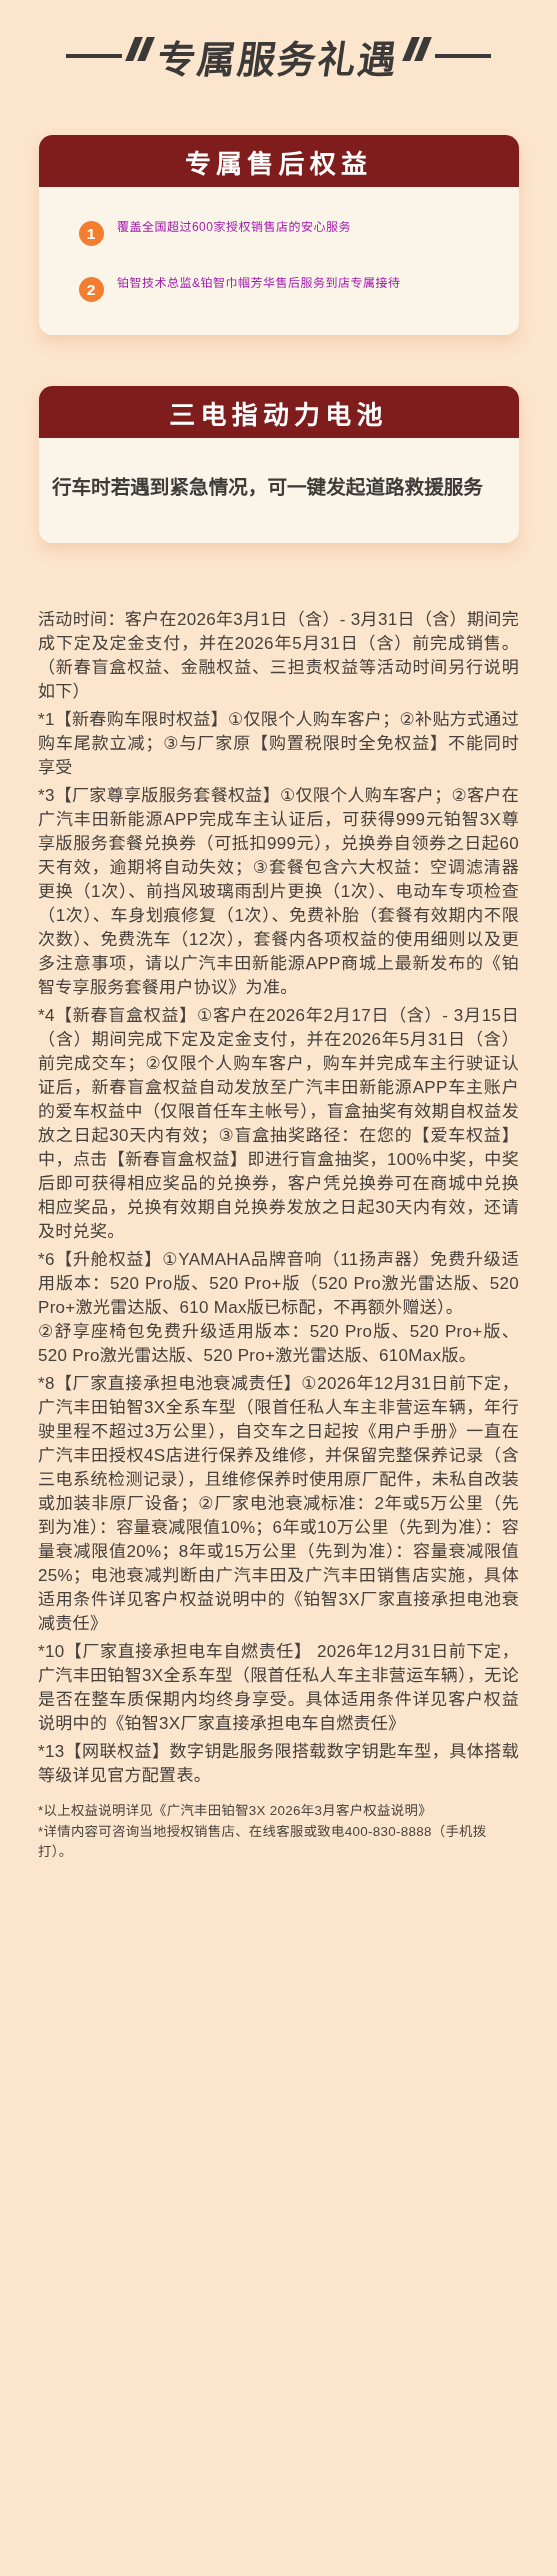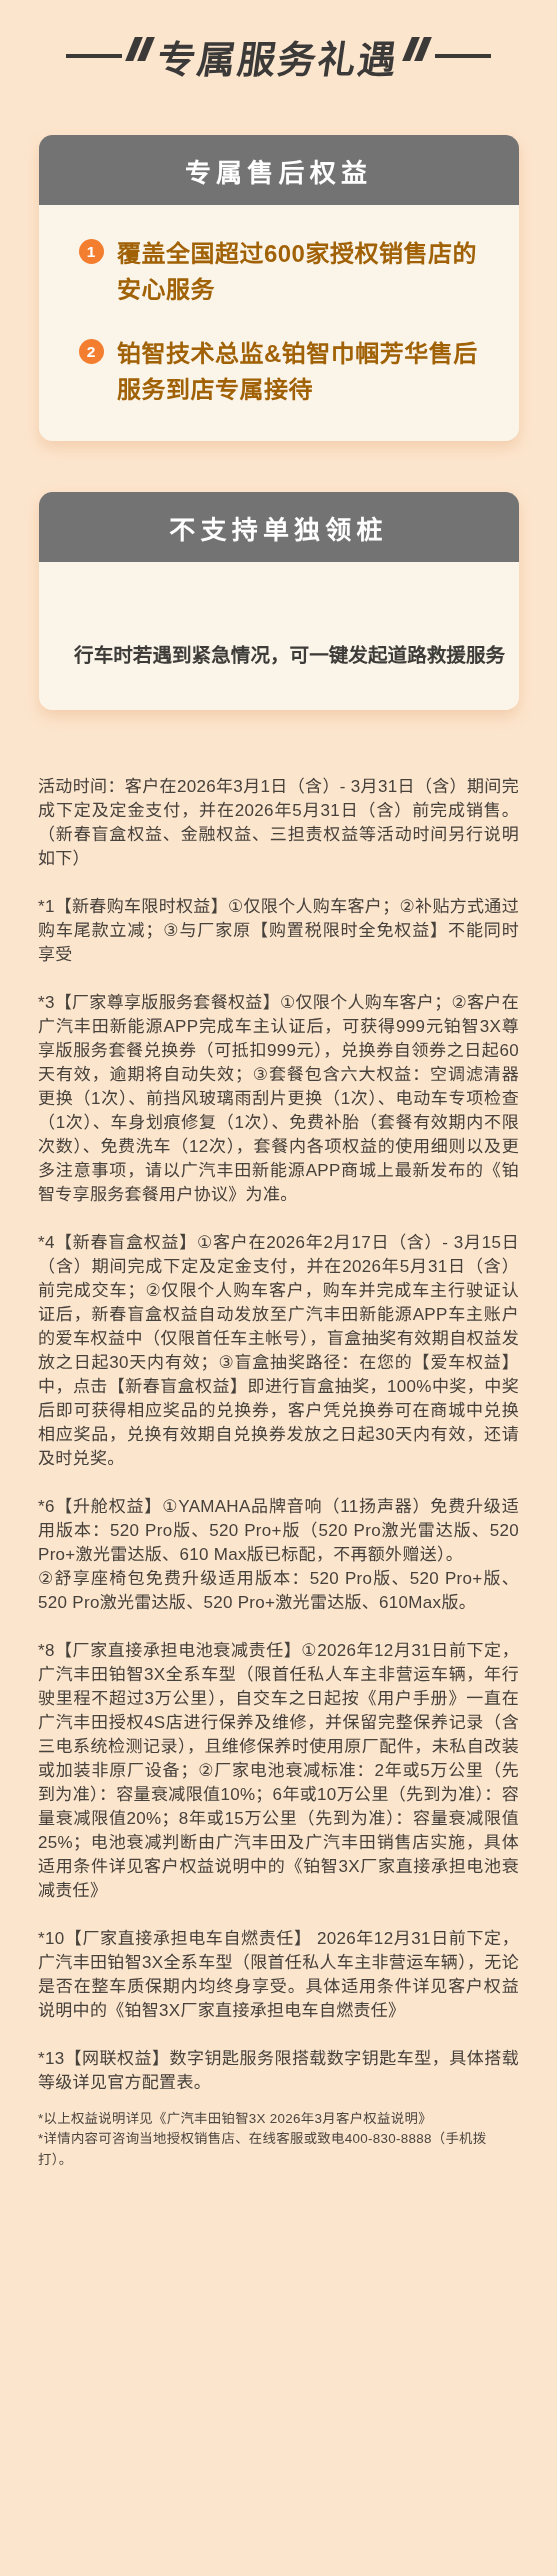--- a/index.html
+++ b/index.html
@@ -18,43 +18,43 @@
   .quote-open  { margin-top:-13.4px; }
   .quote-close { margin-top:-13.4px; }
   .hero h1 { font-size:38px; font-weight:bold; color:#3b3a38;
              transform:skewX(-8deg); letter-spacing:2.1px; white-space:nowrap; }
 
   
   .card { width:480px; margin:0 auto; border-radius:13.4px; overflow:hidden;
           box-shadow:0 6.2px 13.4px rgba(222,150,95,.28); }
   .card-aftersales { margin-top:52px; }
   .card-rescue     { margin-top:51px; }
-  .card-header { height:70px; background:#737373; color:#ffffff;
+  .card-header { height:52px; background:#7f1d1d; color:#ffffff;
                  display:flex; align-items:center; justify-content:center;
                  font-size:26px; font-weight:bold; letter-spacing:5.2px; }
   .card-body { background:#fbf5e9; }
   .card-aftersales .card-body { padding:31px 25px 33px 40px; }
   .benefit-item { display:flex; align-items:flex-start; gap:13.4px; }
   .benefit-item + .benefit-item { margin-top:28px; }
   .badge { flex:0 0 auto; width:25px; height:25px; margin-top:3.1px;
            border-radius:50%; background:#f47e30; color:#ffffff;
            display:flex; align-items:center; justify-content:center;
            font-size:15.5px; font-weight:bold; }
-  .benefit-item p { font-size:24px; line-height:1.5; font-weight:700;
-                    color:#a16207; letter-spacing:0.5px; }
+  .benefit-item p { font-size:12px; line-height:1.5; font-weight:400;
+                    color:#a21caf; letter-spacing:0.5px; }
   .card-rescue .card-body { padding:35px 13.4px 40px; }
   .card-rescue .card-body p { font-size:19.6px; font-weight:600; color:#3e3c39;
-                              line-height:1.5; text-align:right;
-                              white-space:nowrap;margin-top:44px; }
+                              line-height:1.5; text-align:left;
+                              white-space:nowrap; }
 
   
   .terms { width:481px; margin:65px auto 0; color:#46413b; }
   .term { font-size:17px; line-height:24px; letter-spacing:0.3px;
           text-align:justify; white-space:pre-line; }
-  .term + .term { margin-top:24px; }
+  .term + .term { margin-top:4px; }
   .footnote { font-size:13.4px; line-height:20.6px; color:#4b453e;
               letter-spacing:0.3px; }
   .footnote-first { margin-top:13.4px; }
 </style>
 </head>
 <body>
 
 <div class="page">
 
   <header class="hero">
@@ -79,21 +79,21 @@
         <p>覆盖全国超过600家授权销售店的安心服务</p>
       </div>
       <div class="benefit-item">
         <span class="badge">2</span>
         <p>铂智技术总监&amp;铂智巾帼芳华售后服务到店专属接待</p>
       </div>
     </div>
   </section>
 
   <section class="card card-rescue">
-    <div class="card-header">不支持单独领桩</div>
+    <div class="card-header">三电指动力电池</div>
     <div class="card-body">
       <p>行车时若遇到紧急情况，可一键发起道路救援服务</p>
     </div>
   </section>
 
   <section class="terms">
     <p class="term">活动时间：客户在2026年3月1日（含）- 3月31日（含）期间完成下定及定金支付，并在2026年5月31日（含）前完成销售。（新春盲盒权益、金融权益、三担责权益等活动时间另行说明如下）</p>
     <p class="term">*1【新春购车限时权益】①仅限个人购车客户；②补贴方式通过购车尾款立减；③与厂家原【购置税限时全免权益】不能同时享受</p>
     <p class="term">*3【厂家尊享版服务套餐权益】①仅限个人购车客户；②客户在广汽丰田新能源APP完成车主认证后，可获得999元铂智3X尊享版服务套餐兑换券（可抵扣999元），兑换券自领券之日起60天有效，逾期将自动失效；③套餐包含六大权益：空调滤清器更换（1次）、前挡风玻璃雨刮片更换（1次）、电动车专项检查（1次）、车身划痕修复（1次）、免费补胎（套餐有效期内不限次数）、免费洗车（12次），套餐内各项权益的使用细则以及更多注意事项，请以广汽丰田新能源APP商城上最新发布的《铂智专享服务套餐用户协议》为准。</p>
     <p class="term">*4【新春盲盒权益】①客户在2026年2月17日（含）- 3月15日（含）期间完成下定及定金支付，并在2026年5月31日（含）前完成交车；②仅限个人购车客户，购车并完成车主行驶证认证后，新春盲盒权益自动发放至广汽丰田新能源APP车主账户的爱车权益中（仅限首任车主帐号），盲盒抽奖有效期自权益发放之日起30天内有效；③盲盒抽奖路径：在您的【爱车权益】中，点击【新春盲盒权益】即进行盲盒抽奖，100%中奖，中奖后即可获得相应奖品的兑换券，客户凭兑换券可在商城中兑换相应奖品，兑换有效期自兑换券发放之日起30天内有效，还请及时兑奖。</p>

